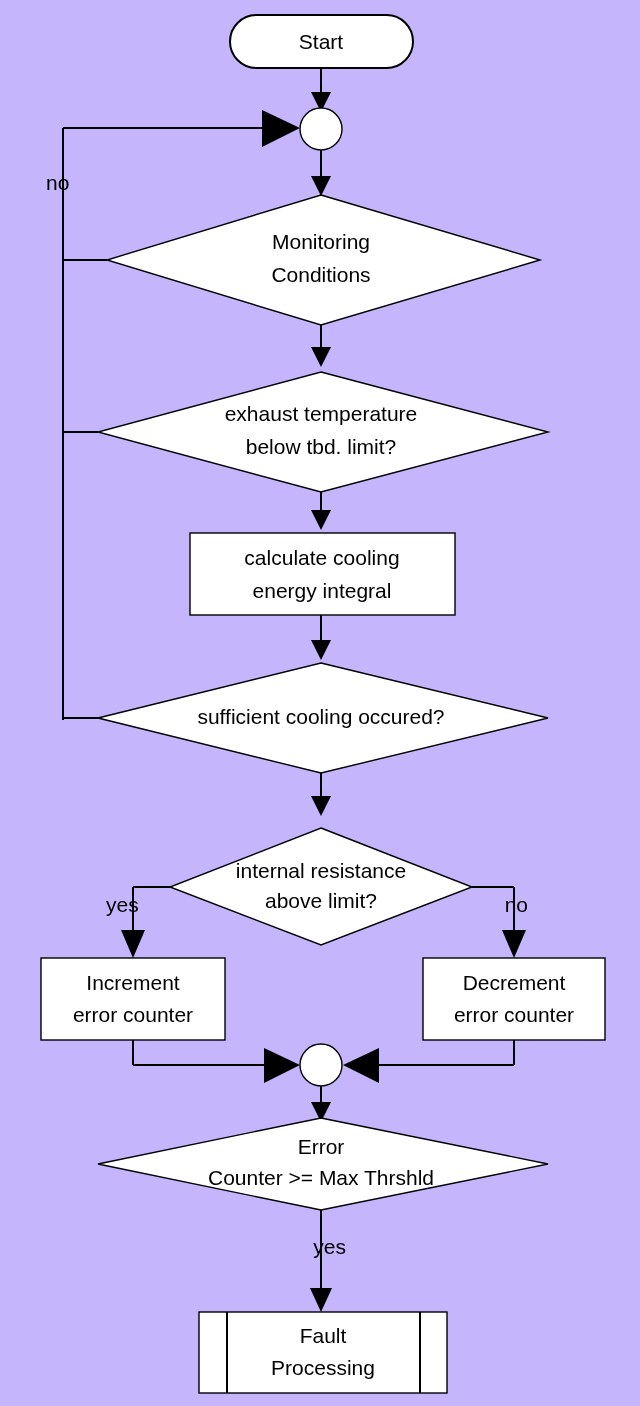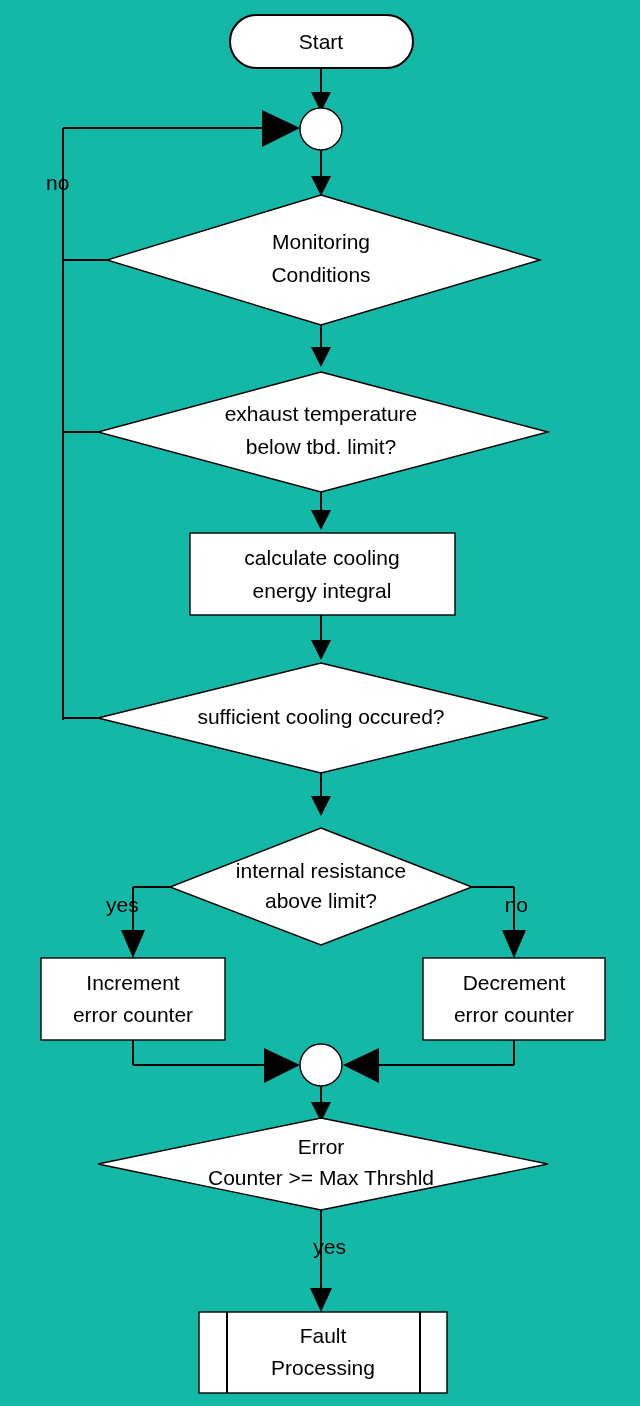--- a/index.html
+++ b/index.html
@@ -4,21 +4,21 @@
 <style>
   html, body {
     margin: 0;
     padding: 0;
     background: #ffffff;
   }
   #flowchart-root {
     position: relative;
     width: 640px;
     height: 1406px;
-    background: #14b8a6;
+    background: #c4b5fd;
     font-family: "Liberation Sans", sans-serif;
   }
   svg#flow-svg {
     display: block;
     width: 640px;
     height: 1406px;
   }
   .shape-outline {
     fill: #ffffff;
     stroke: #000000;

